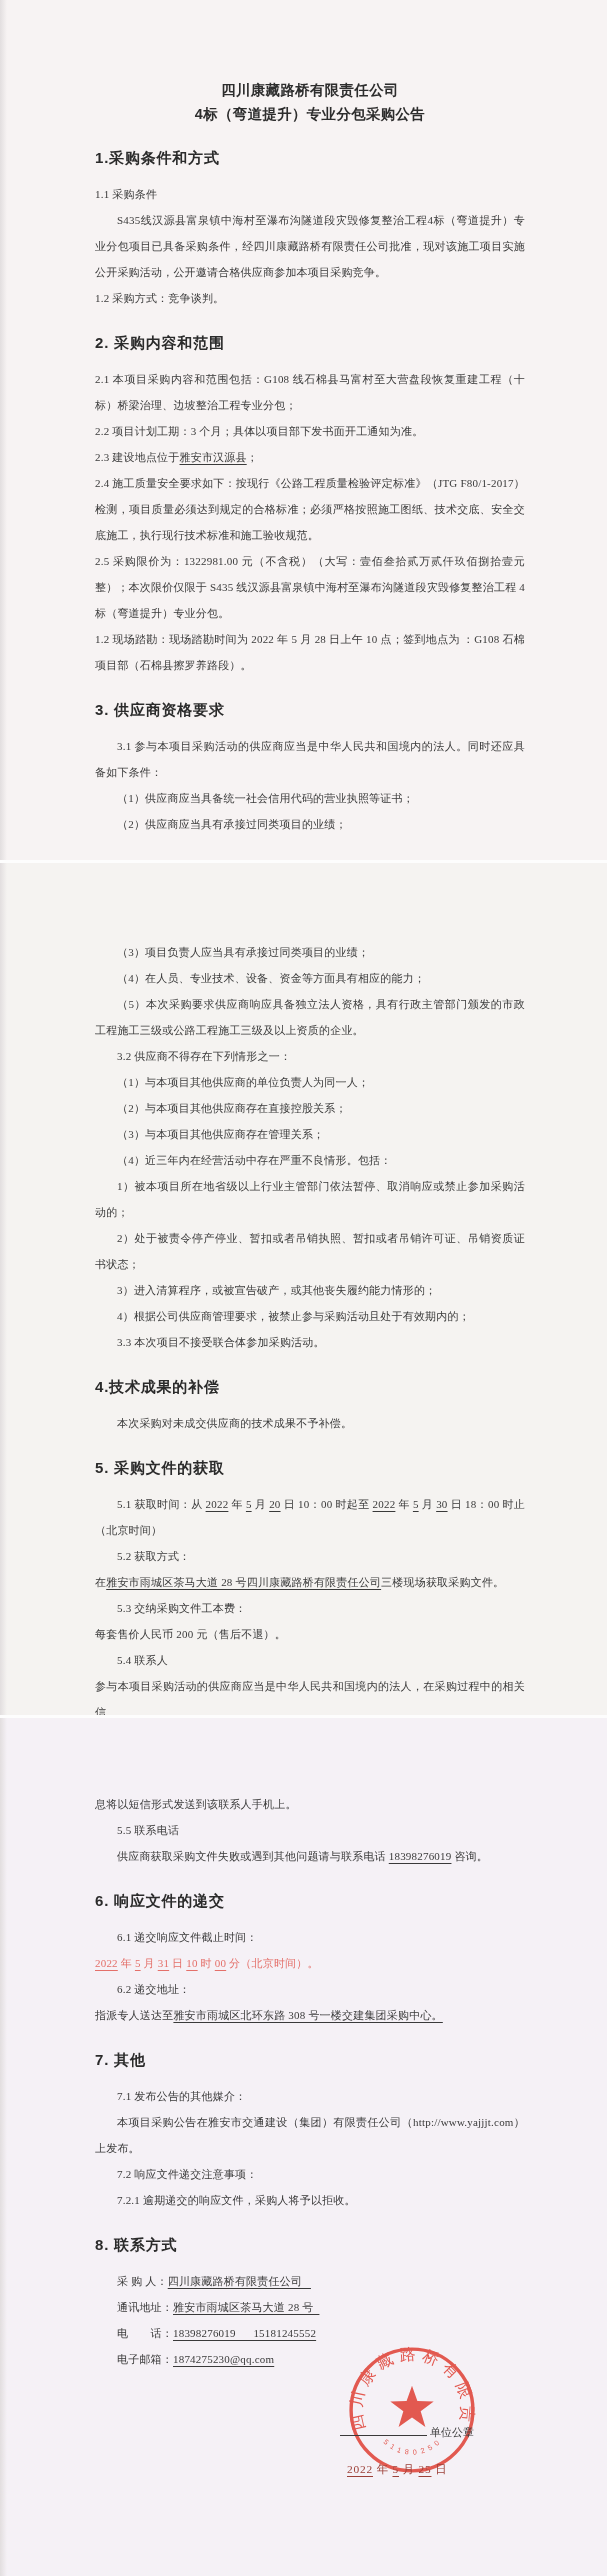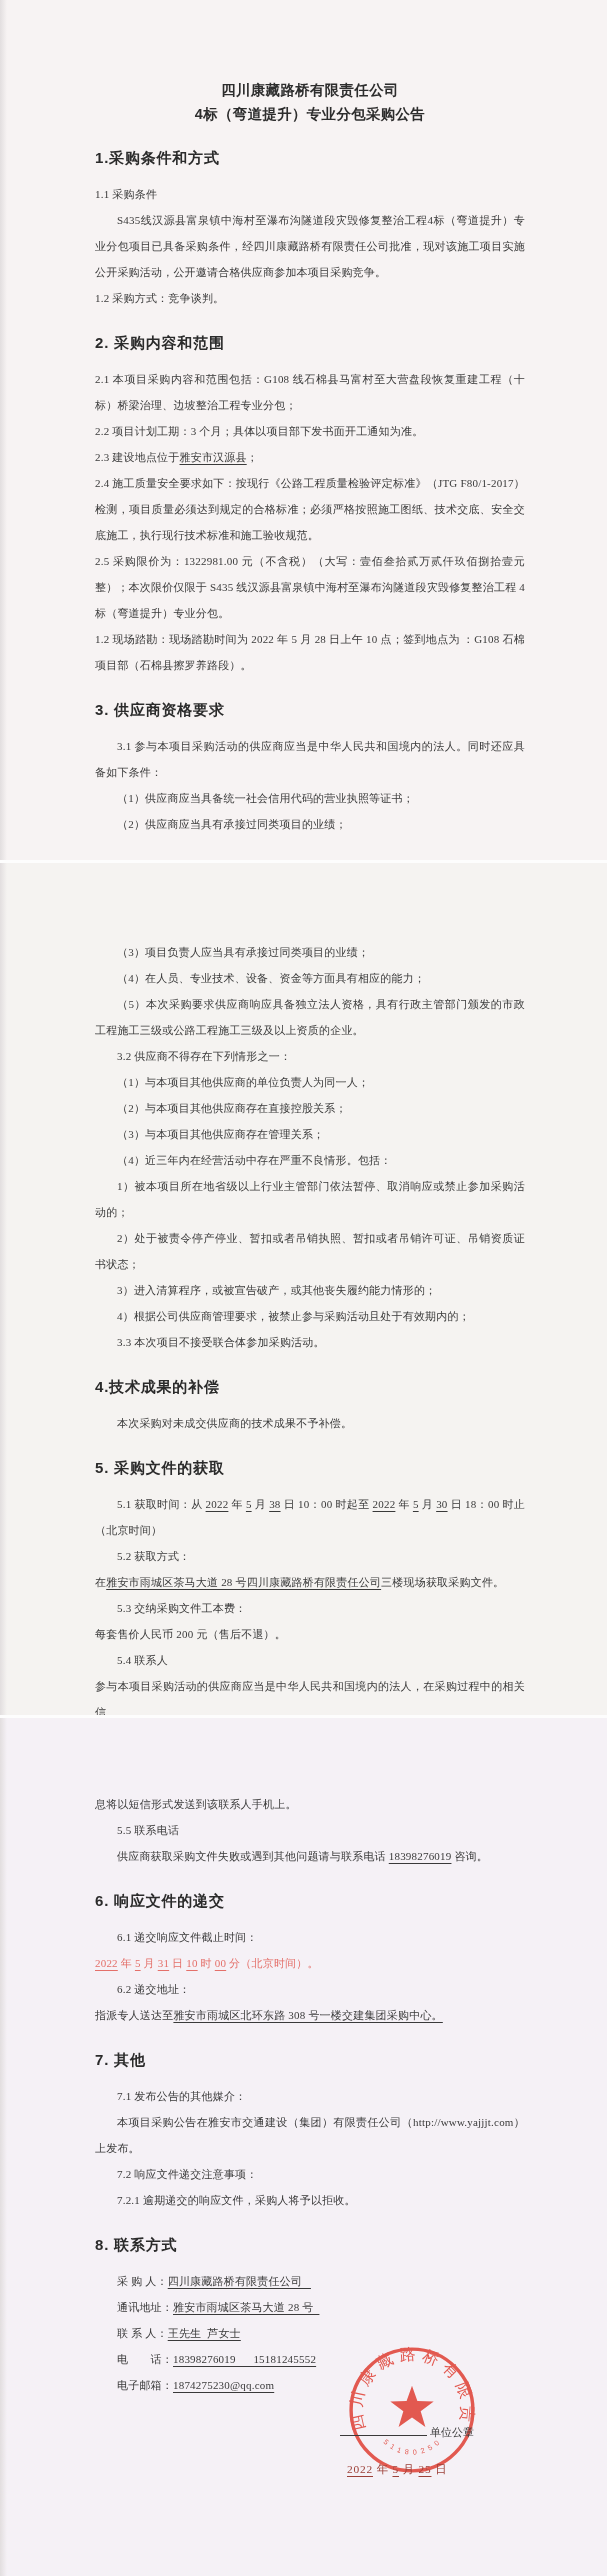--- a/index.html
+++ b/index.html
@@ -62,21 +62,21 @@
       <div class="b-p ti">（3）与本项目其他供应商存在管理关系；</div>
       <div class="b-p ti">（4）近三年内在经营活动中存在严重不良情形。包括：</div>
       <div class="b-p ti">1）被本项目所在地省级以上行业主管部门依法暂停、取消响应或禁止参加采购活动的；</div>
       <div class="b-p ti">2）处于被责令停产停业、暂扣或者吊销执照、暂扣或者吊销许可证、吊销资质证书状态；</div>
       <div class="b-p ti">3）进入清算程序，或被宣告破产，或其他丧失履约能力情形的；</div>
       <div class="b-p ti">4）根据公司供应商管理要求，被禁止参与采购活动且处于有效期内的；</div>
       <div class="b-p ti">3.3 本次项目不接受联合体参加采购活动。</div>
       <div class="b-h">4.技术成果的补偿</div>
       <div class="b-p ti">本次采购对未成交供应商的技术成果不予补偿。</div>
       <div class="b-h">5. 采购文件的获取</div>
-      <div class="b-p ti"><span>5.1 获取时间：从 </span><span class="u">2022</span><span> 年 </span><span class="u">5</span><span> 月 </span><span class="u">38</span><span> 日 10：00 时起至 </span><span class="u">2022</span><span> 年 </span><span class="u">5</span><span> 月 </span><span class="u">30</span><span> 日 18：00 时止（北京时间）</span></div>
+      <div class="b-p ti"><span>5.1 获取时间：从 </span><span class="u">2022</span><span> 年 </span><span class="u">5</span><span> 月 </span><span class="u">20</span><span> 日 10：00 时起至 </span><span class="u">2022</span><span> 年 </span><span class="u">5</span><span> 月 </span><span class="u">30</span><span> 日 18：00 时止（北京时间）</span></div>
       <div class="b-p ti">5.2 获取方式：</div>
       <div class="b-p"><span>在</span><span class="u">雅安市雨城区茶马大道 28 号四川康藏路桥有限责任公司</span><span>三楼现场获取采购文件。</span></div>
       <div class="b-p ti">5.3 交纳采购文件工本费：</div>
       <div class="b-p">每套售价人民币 200 元（售后不退）。</div>
       <div class="b-p ti">5.4 联系人</div>
       <div class="b-p">参与本项目采购活动的供应商应当是中华人民共和国境内的法人，在采购过程中的相关信</div>
     </div>
     <div class="page page3">
       <div class="b-p">息将以短信形式发送到该联系人手机上。</div>
       <div class="b-p ti">5.5 联系电话</div>
@@ -87,21 +87,20 @@
       <div class="b-p ti">6.2 递交地址：</div>
       <div class="b-p"><span>指派专人送达至</span><span class="u">雅安市雨城区北环东路 308 号一楼交建集团采购中心。</span></div>
       <div class="b-h">7. 其他</div>
       <div class="b-p ti">7.1 发布公告的其他媒介：</div>
       <div class="b-p ti">本项目采购公告在雅安市交通建设（集团）有限责任公司（http://www.yajjjt.com）上发布。</div>
       <div class="b-p ti">7.2 响应文件递交注意事项：</div>
       <div class="b-p ti">7.2.1 逾期递交的响应文件，采购人将予以拒收。</div>
       <div class="b-h">8. 联系方式</div>
       <div class="b-p ti"><span>采 购 人：</span><span class="u">四川康藏路桥有限责任公司&nbsp;&nbsp;&nbsp;</span></div>
       <div class="b-p ti"><span>通讯地址：</span><span class="u">雅安市雨城区茶马大道 28 号&nbsp;&nbsp;</span></div>
-      <div class="b-p ti"><span>联 系 人：</span><span class="u">王先生&nbsp;&nbsp;芦女士</span></div>
       <div class="b-p ti"><span>电　　话：</span><span class="u">18398276019&nbsp;&nbsp;&nbsp;&nbsp;&nbsp;&nbsp;15181245552</span></div>
       <div class="b-p ti"><span>电子邮箱：</span><span class="u">1874275230@qq.com</span></div>
       <div class="seal-wrap"><svg width="134" height="134" viewBox="0 0 176 176">
     <defs>
       <path id="arcT" d="M 27 113 A 66 66 0 1 1 149 113" fill="none"></path>
       <path id="arcB" d="M 46 126 A 53 53 0 0 0 130 126" fill="none"></path>
     </defs>
     <circle cx="88" cy="88" r="80" fill="none" stroke="#e0453a" stroke-width="4.5"></circle>
     <polygon fill="#e0453a" points="88,56 95.1,76.3 116.5,76.7 99.4,89.7 105.6,110.3 88,98 70.4,110.3 76.6,89.7 59.5,76.7 80.9,76.3"></polygon>
     <text font-size="21" font-family="Liberation Serif, serif" fill="#e0453a" letter-spacing="2">

